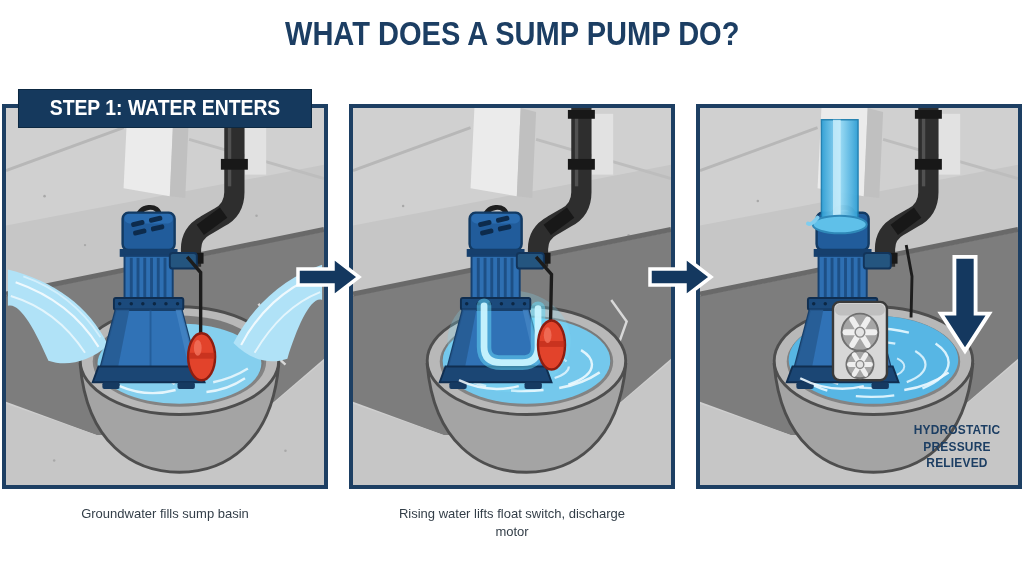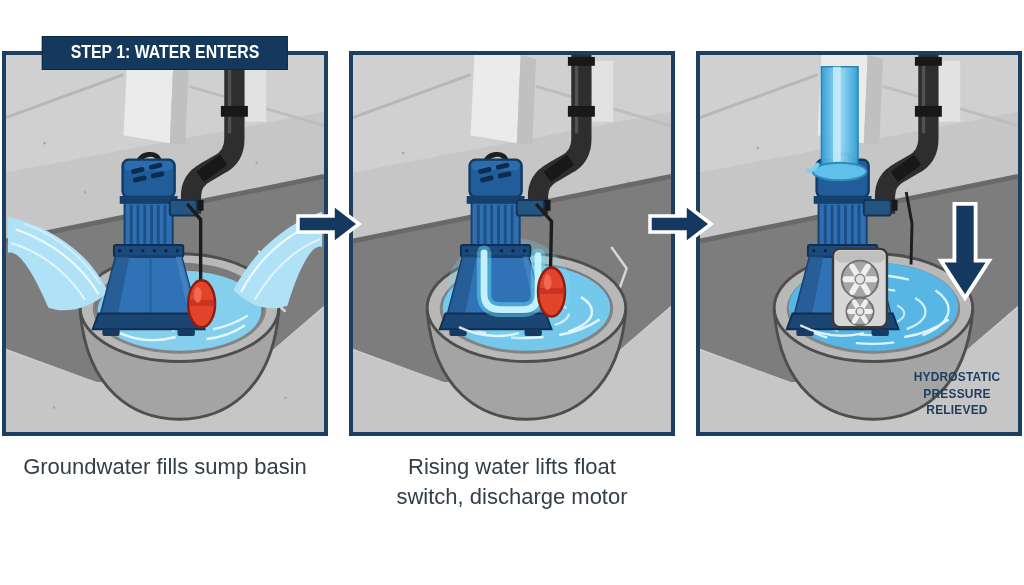--- a/index.html
+++ b/index.html
@@ -12,42 +12,43 @@
   .cond { display: inline-block; transform: scaleX(.88); transform-origin: center; white-space: nowrap; }
 
   .panels { position: relative; margin: 51px 2px 0 2px; height: 385px;
     display: flex; gap: 21px; }
   .panel { position: relative; width: 326px; height: 385px;
     border: 4px solid #1d3f63; background: #cfcfcf; }
   .art { display: block; width: 100%; height: 100%; }
 
   .step-header { position: absolute; top: -19px; left: 50%; transform: translateX(-50%);
     background: #15395d; border: 1px solid #0d2942; color: #fff; z-index: 5;
-    padding: 5px 15px 6px 15px; font-size: 18px; font-weight: bold; white-space: nowrap; }
+    padding: 5px 15px 6px 15px; font-size: 22px; font-weight: bold; white-space: nowrap; }
 
   .gutter-arrow { position: absolute; top: 149px; width: 68px; height: 48px; z-index: 6; }
   .gutter-arrow.a1 { left: 293px; }
   .gutter-arrow.a2 { left: 645px; }
 
   .hydro-note { position: absolute; right: 10px; top: 314px; width: 102px; z-index: 4;
     font-size: 13px; font-weight: bold; color: #1c3e63; text-align: center;
     line-height: 1.28; letter-spacing: .2px; transform: scaleX(.92); }
 
   .captions { margin: 16px 2px 0 2px; display: flex; gap: 21px; }
-  .caption { width: 326px; text-align: center; font-size: 22px; color: #333e48;
+  .caption { width: 326px; text-align: center; font-size: 13px; color: #333e48;
     line-height: 1.35; }
   .caption > span { display: inline-block; }
   .caption.c2 > span { max-width: 232px; }
   .caption.c3 > span { max-width: 252px; }
 </style>
 </head>
 <body>
 
 <div class="page">
 
+  <div class="title"><span class="cond">WHAT DOES A SUMP PUMP DO?</span></div>
 
   <div class="panels">
 
     <section class="panel">
       <div class="step-header"><span class="cond">STEP 1: WATER ENTERS</span></div>
       <svg class="art" viewBox="0 0 330 385" preserveAspectRatio="none">
 
         <g>
           <rect x="0" y="0" width="330" height="210" fill="#d0d0d0"></rect>
           <polygon points="0,120 330,58 330,210 0,210" fill="#c6c6c6"></polygon>

